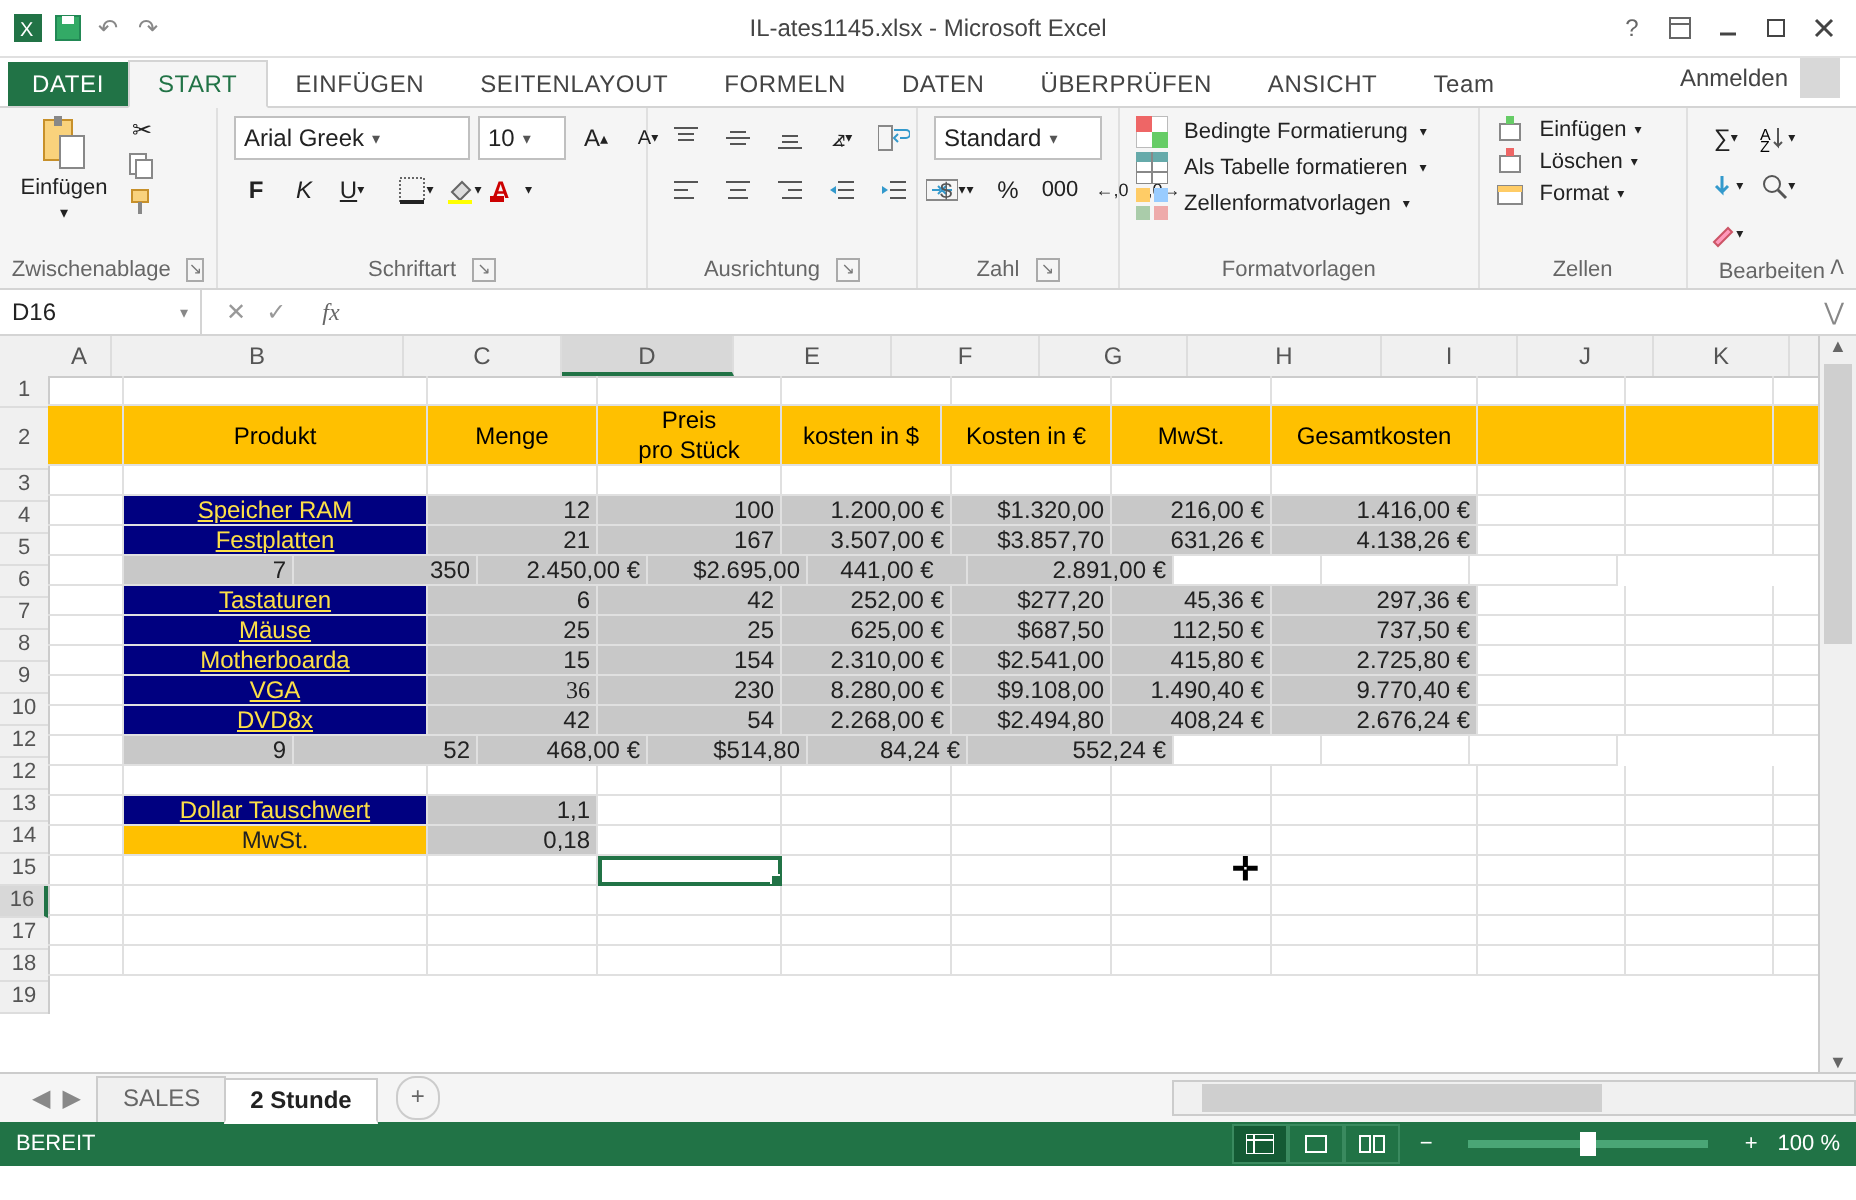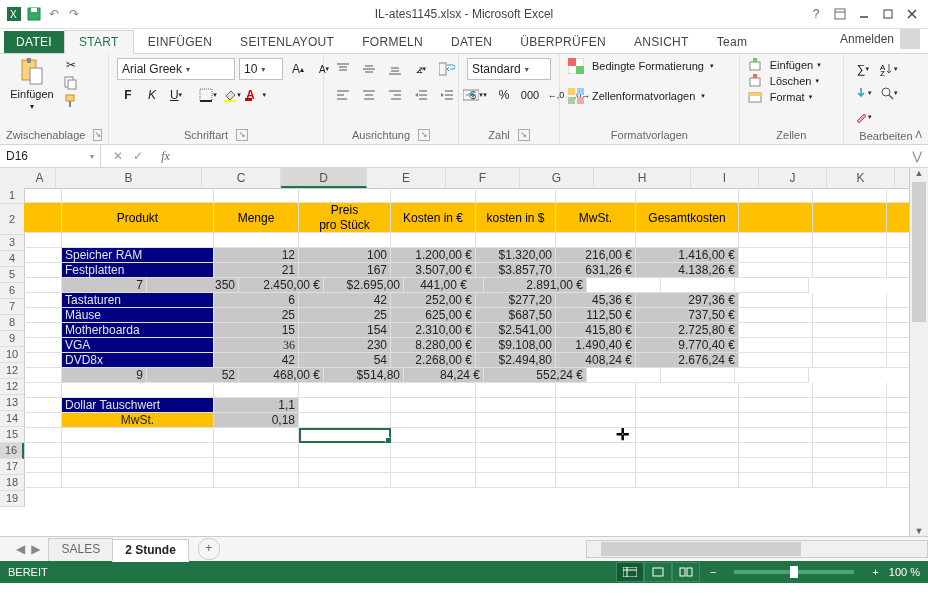--- a/index.html
+++ b/index.html
@@ -48,21 +48,21 @@
   .colh.active { background:#d8d8d8; border-bottom:2px solid #217346; }
   .rowh { height:15px; border-bottom:1px solid #ddd; text-align:center; font-size:11px; color:#555; line-height:15px;}
   .rowh.active { background:#d8d8d8; border-right:2px solid #217346; }
   .rowh.h2 { height:30px; line-height:30px;}
   .grid { position:absolute; left:24px; top:20px; }
   .grow { display:flex; height:15px;}
   .grow.h2 { height:30px; }
   .cell { border-right:1px solid #e0e0e0; border-bottom:1px solid #e0e0e0; padding:0 3px; font-size:12px; line-height:15px; overflow:hidden; white-space:nowrap; font-family: Arial, sans-serif;}
   .hdr-row .cell { background:#ffc000; color:#000; font-weight:normal; text-align:center; line-height:15px; display:flex; align-items:center; justify-content:center;}
   .grow.h2 .cell { line-height:15px; }
-  .prod { background:#000080; color:#e5e5e5; text-align:left;}
+  .prod { background:#000080; color:#fde047; text-align:center;text-decoration:underline;}
   .num { background:#c8c8c8; text-align:right;}
   .gold { background:#ffc000; text-align:center;}
   .selected { outline:2px solid #217346; outline-offset:-2px; position:relative;}
   .selected::after { content:""; position:absolute; right:-3px; bottom:-3px; width:6px; height:6px; background:#217346; border:1px solid #fff;}
   .vscroll { width:18px; background:#f0f0f0; border-left:1px solid #ccc; margin-left:auto; position:relative;}
   .vscroll .thumb { position:absolute; left:2px; right:2px; top:14px; height:140px; background:#cfcfcf;}
   .vscroll .arr { position:absolute; left:0; right:0; text-align:center; font-size:9px; color:#666;}
 
   .tabs-row { height:24px; border-top:1px solid #ccc; display:flex; align-items:center; background:#f5f5f5; padding-left:8px;}
   .tabnav { display:flex; gap:6px; color:#888; padding:0 8px;}
@@ -345,28 +345,38 @@
         <span class="icon-btn" style="font-size:9px">,0→</span>
       </div>
     </div>
     <div class="group-label">
         <span>Zahl</span>
         <span class="dlaunch">↘</span>
       </div>
   </div>
 
   <div class="group" style="width:172px">
-    <div class="group-body" style="flex-direction:column;gap:14px">
+    <div class="group-body" style="flex-direction:column;gap:2px">
       <div class="row">
           <svg width="16" height="16">
             <rect x="0" y="0" width="16" height="16" fill="#fff" stroke="#bbb"></rect>
             <rect x="0" y="0" width="8" height="8" fill="#e66"></rect>
             <rect x="8" y="8" width="8" height="8" fill="#6c6"></rect>
           </svg>
           <span style="font-size:11px;margin-left:4px">Bedingte Formatierung</span>
+          <span style="font-size:7px;margin-left:2px">▾</span>
+        </div>
+      <div class="row">
+          <svg width="16" height="16">
+            <rect width="16" height="16" fill="#fff" stroke="#888"></rect>
+            <rect width="16" height="5" fill="#6aa"></rect>
+            <line x1="8" y1="0" x2="8" y2="16" stroke="#888"></line>
+            <line x1="0" y1="10" x2="16" y2="10" stroke="#888"></line>
+          </svg>
+          <span style="font-size:11px;margin-left:4px">Als Tabelle formatieren</span>
           <span style="font-size:7px;margin-left:2px">▾</span>
         </div>
       <div class="row">
           <svg width="16" height="16">
             <rect width="7" height="7" fill="#fc6"></rect>
             <rect x="9" width="7" height="7" fill="#9cf"></rect>
             <rect y="9" width="7" height="7" fill="#aca"></rect>
             <rect x="9" y="9" width="7" height="7" fill="#eaa"></rect>
           </svg>
           <span style="font-size:11px;margin-left:4px">Zellenformatvorlagen</span>
@@ -523,25 +533,25 @@
           <div class="cell" style="width: 31px;"></div>
           <div class="cell hdr-row" style="width: 145px; background: rgb(255, 192, 0);">
             <div style="width:100%;text-align:center;line-height:30px">Produkt</div>
           </div>
           <div class="cell" style="width: 78px; background: rgb(255, 192, 0);">
             <div style="width:100%;text-align:center;line-height:30px">Menge</div>
           </div>
           <div class="cell" style="width: 85px; background: rgb(255, 192, 0);">
             <div style="width:100%;text-align:center">Preis<br>pro Stück</div>
           </div>
+          <div class="cell" style="width: 73px; background: rgb(255, 192, 0);">
+            <div style="width:100%;text-align:center;line-height:30px">kosten in $</div>
+          </div>
           <div class="cell" style="width: 78px; background: rgb(255, 192, 0);">
             <div style="width:100%;text-align:center;line-height:30px">Kosten in €</div>
-          </div>
-          <div class="cell" style="width: 73px; background: rgb(255, 192, 0);">
-            <div style="width:100%;text-align:center;line-height:30px">kosten in $</div>
           </div>
           <div class="cell" style="width: 73px; background: rgb(255, 192, 0);">
             <div style="width:100%;text-align:center;line-height:30px">MwSt.</div>
           </div>
           <div class="cell" style="width: 96px; background: rgb(255, 192, 0);">
             <div style="width:100%;text-align:center;line-height:30px">Gesamtkosten</div>
           </div>
           <div class="cell" style="width: 67px;"></div>
           <div class="cell" style="width: 67px;"></div>
           <div class="cell" style="width: 67px;"></div>

